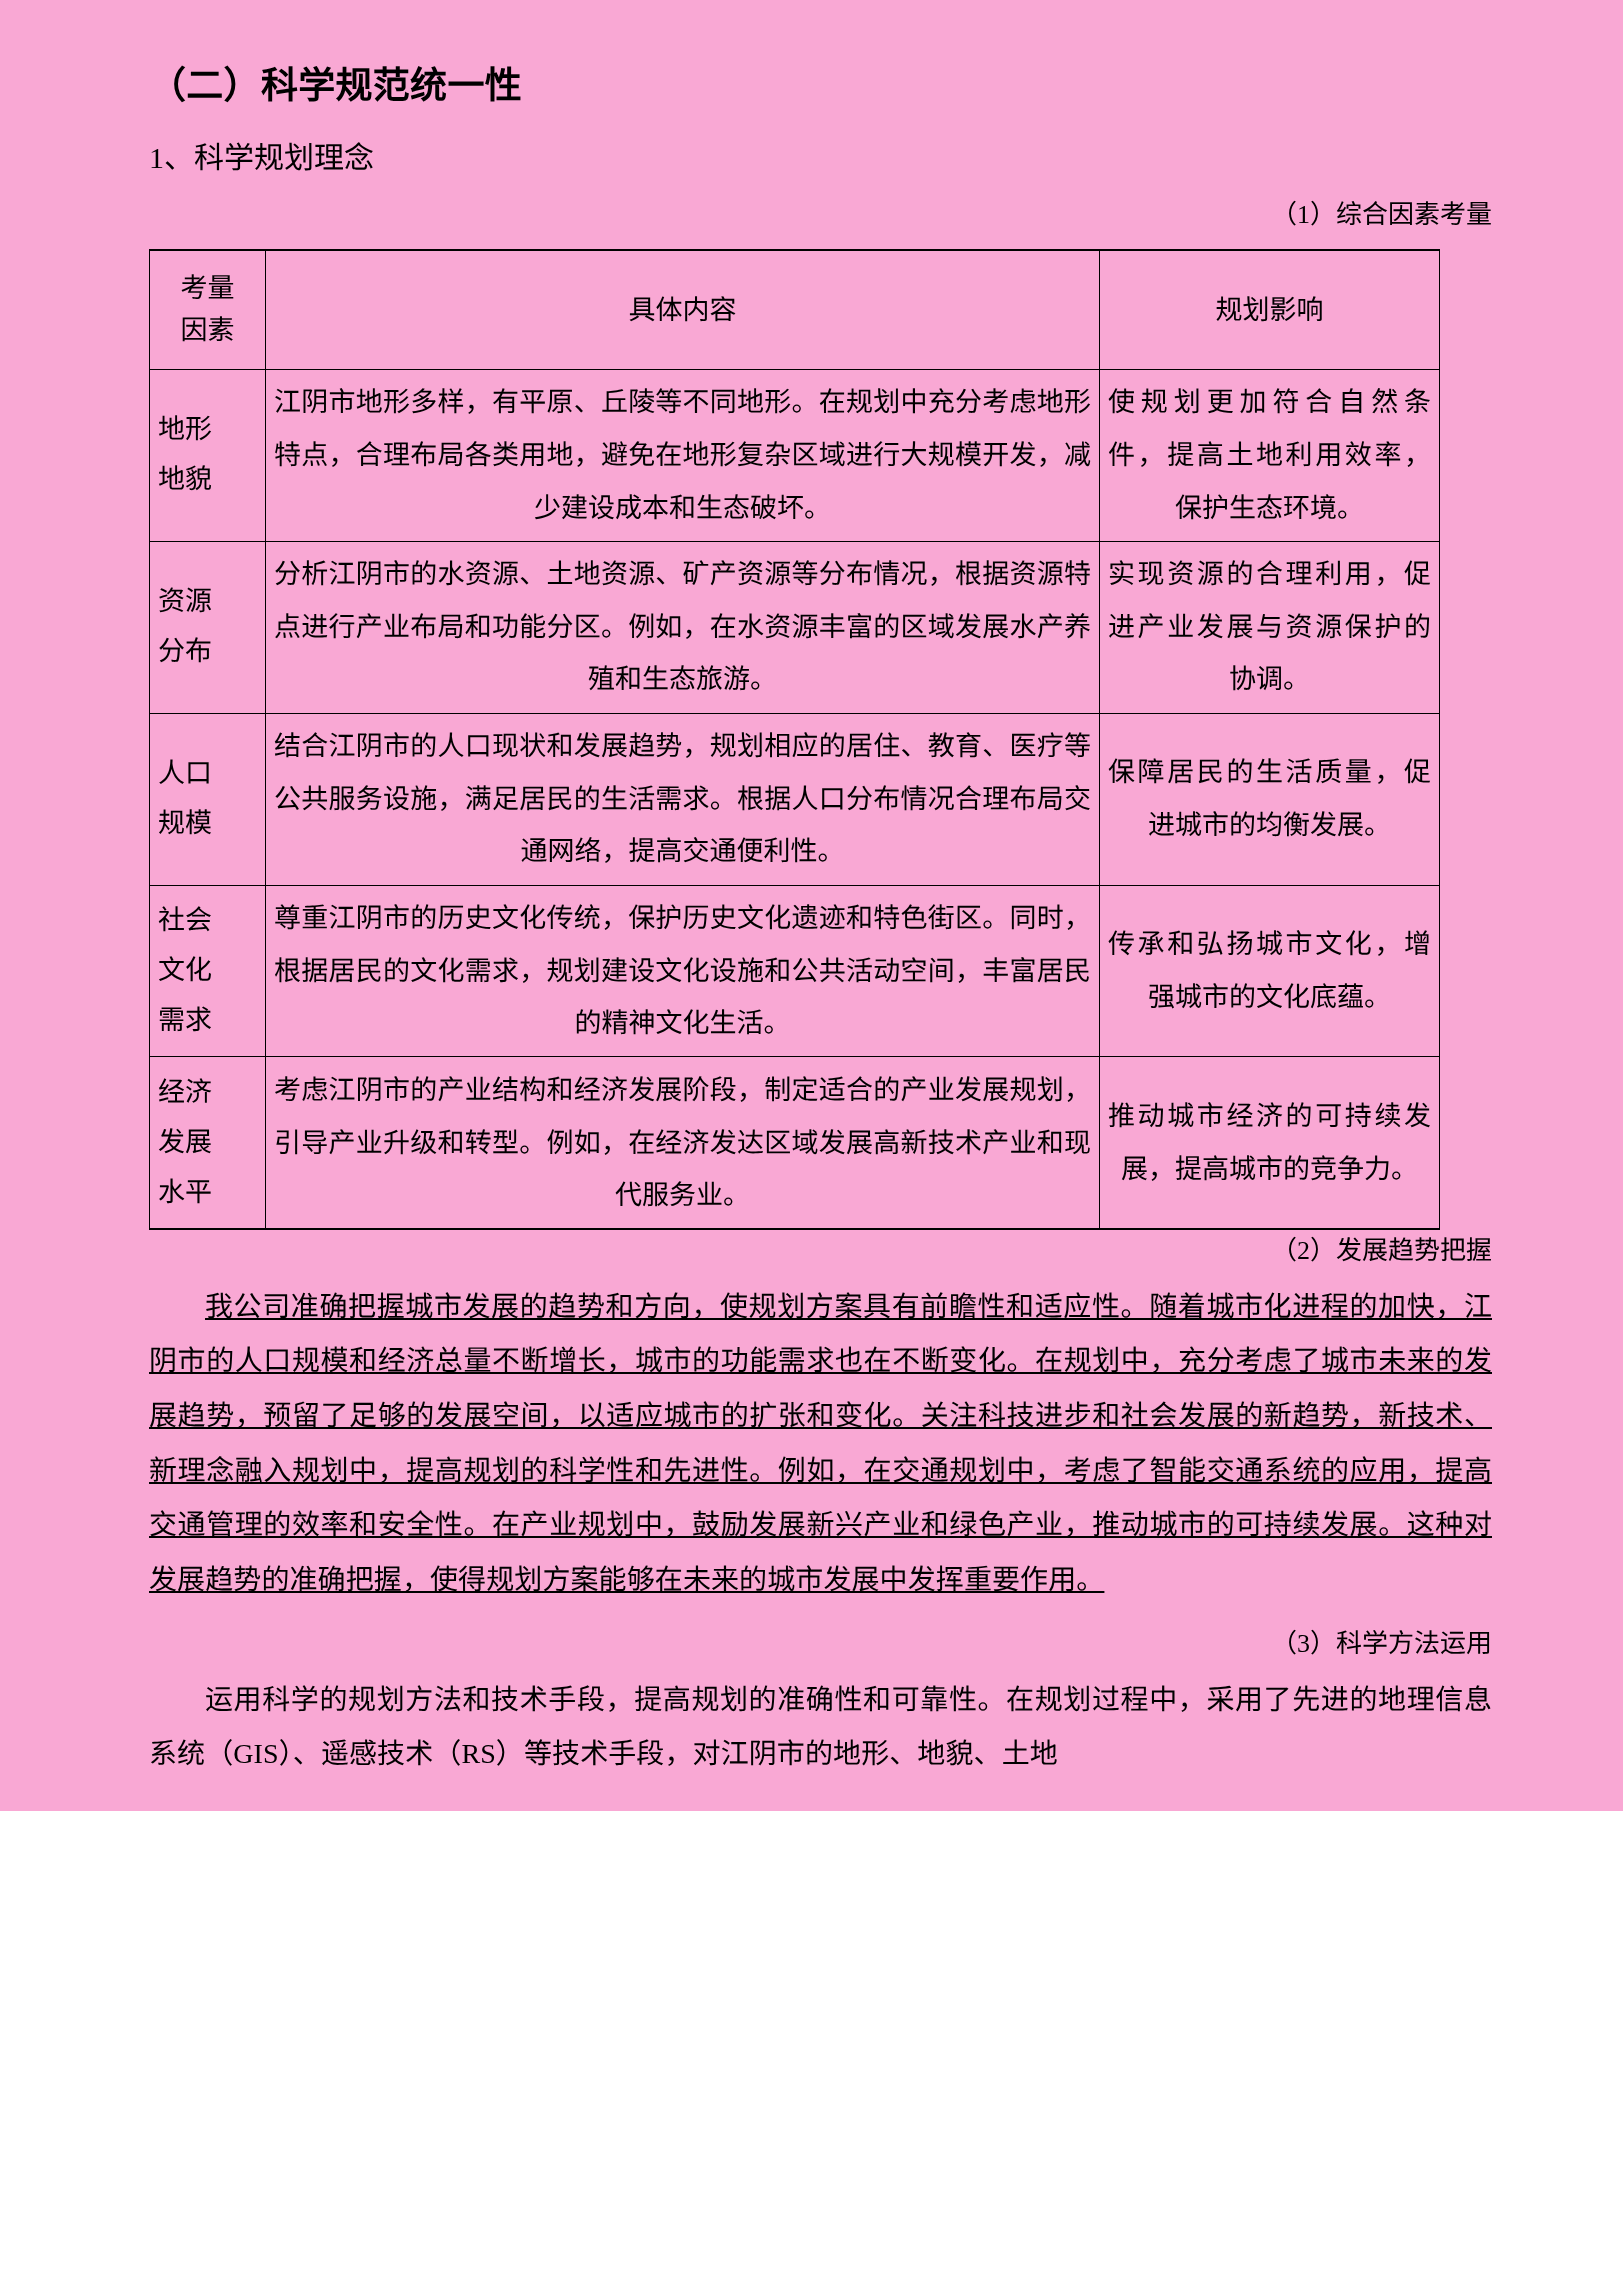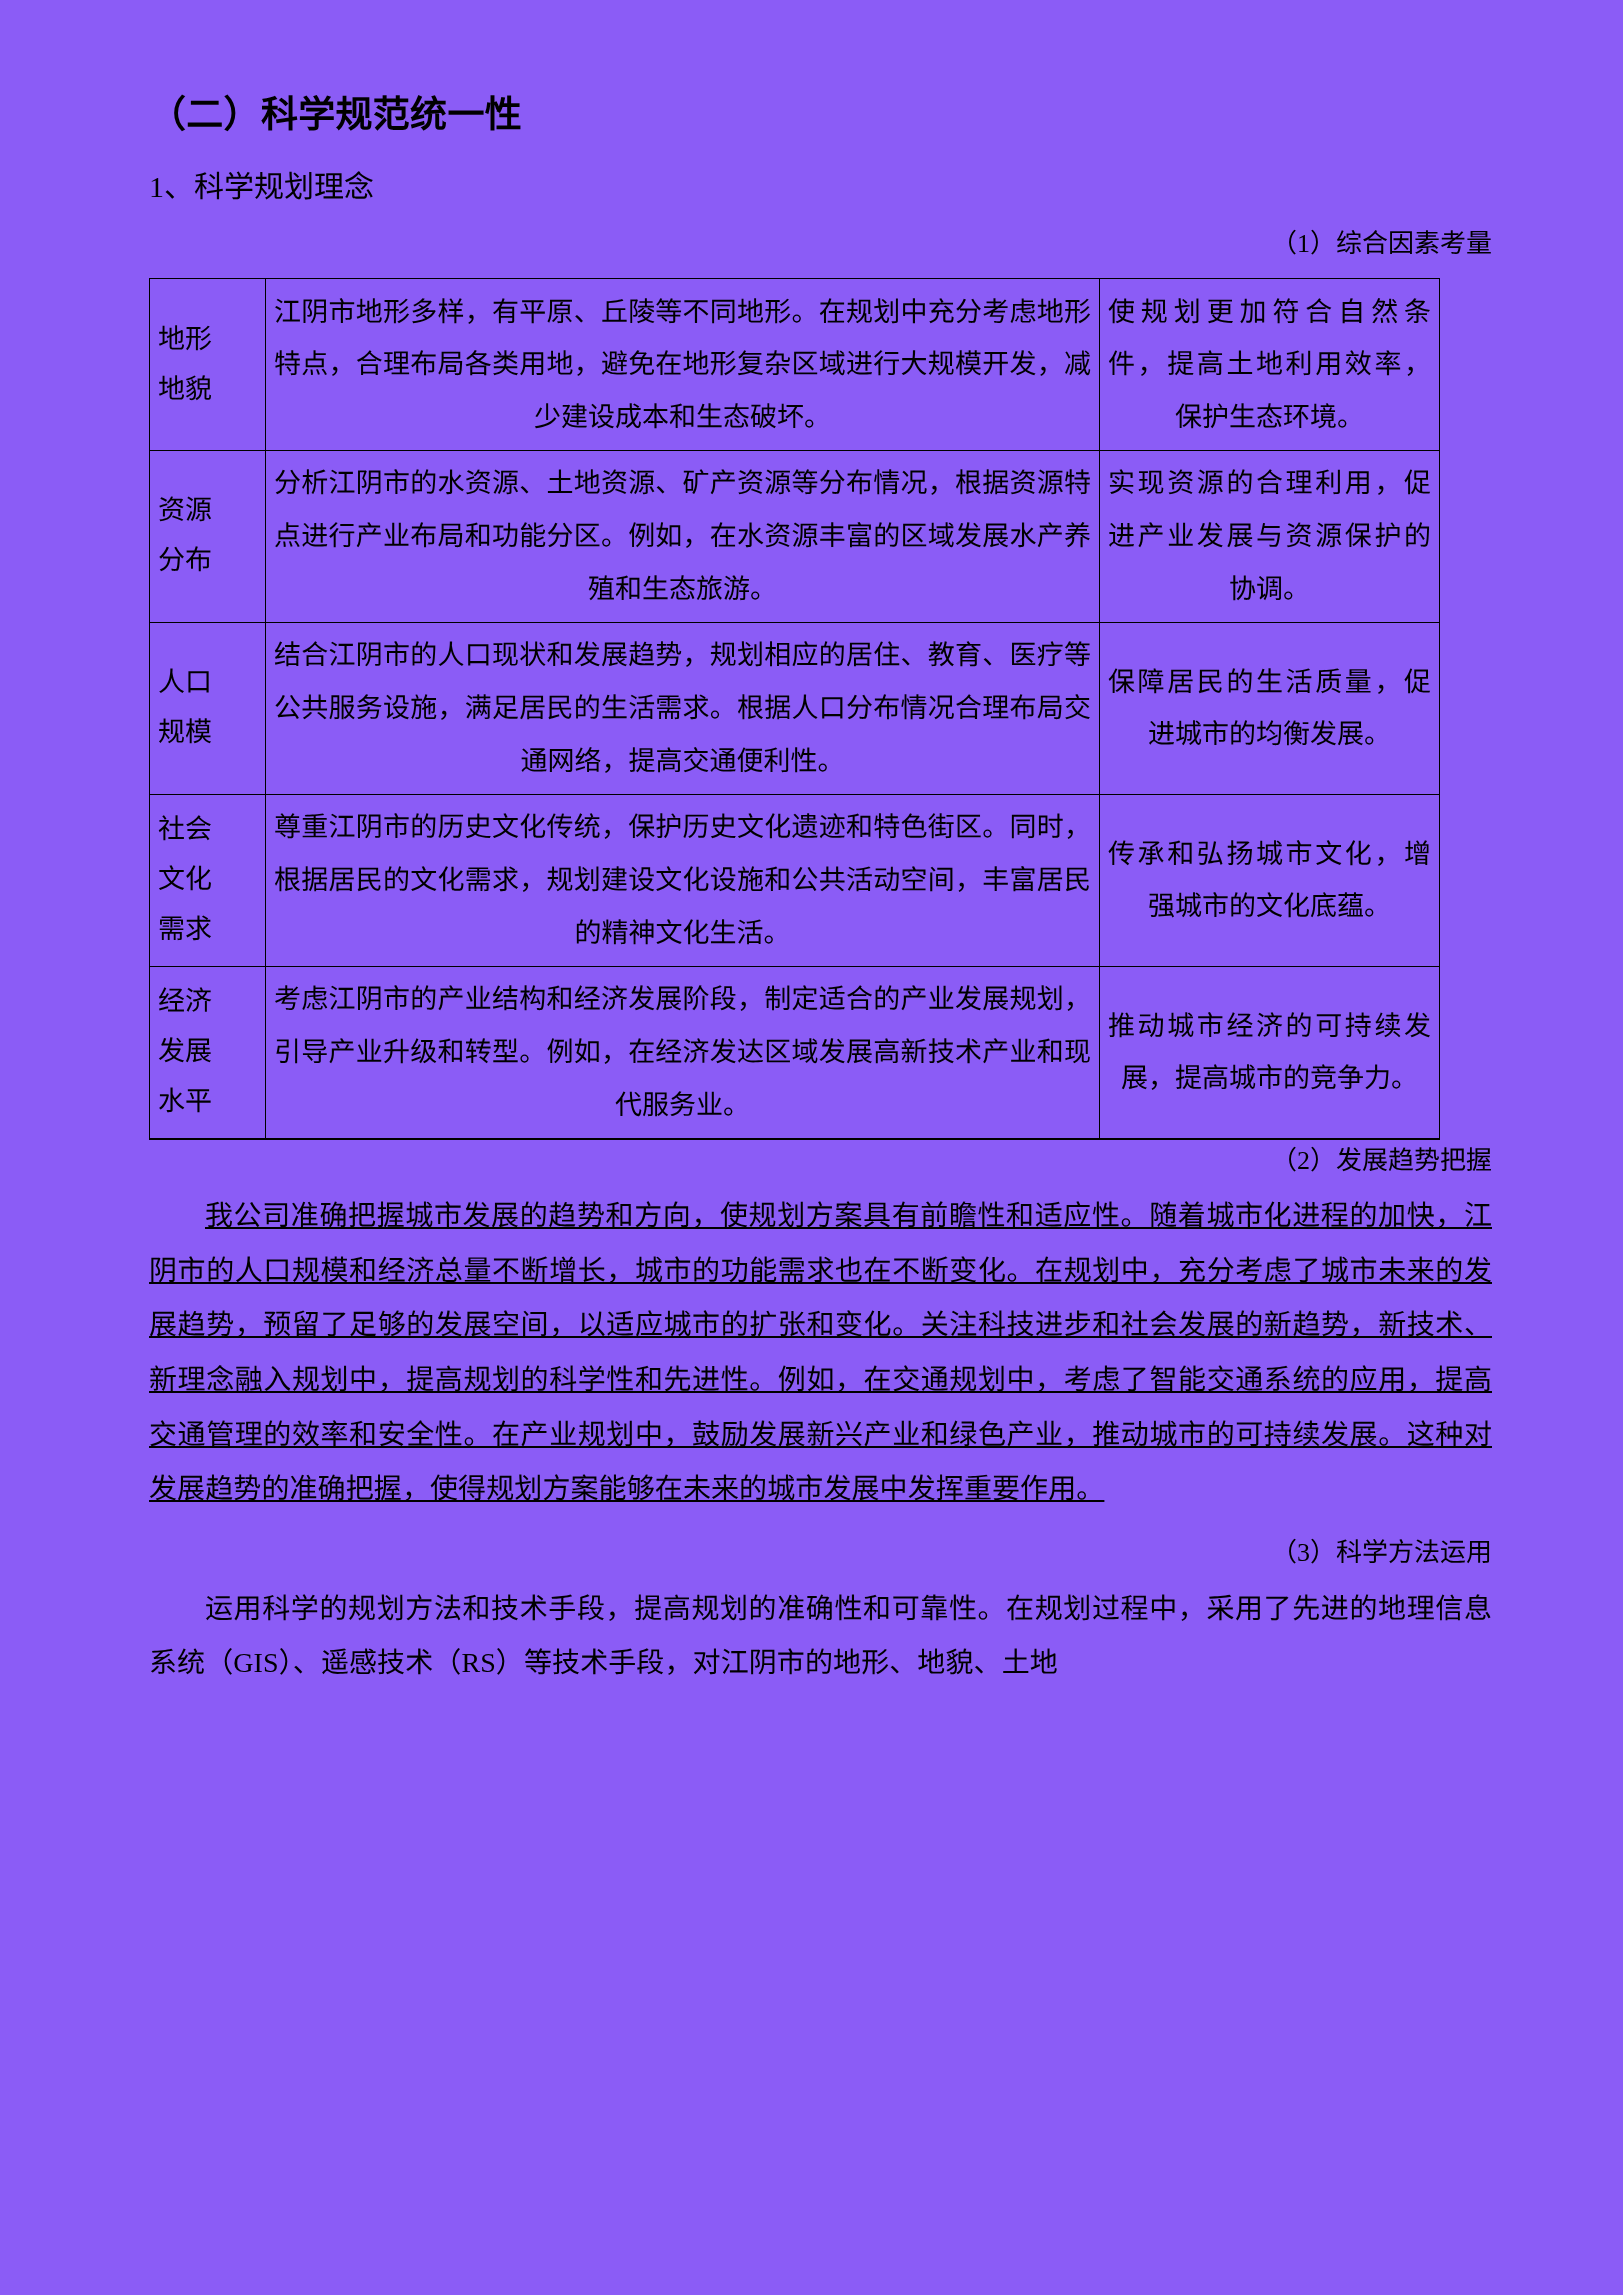--- a/index.html
+++ b/index.html
@@ -11,24 +11,24 @@
   body {
     width: 1623px;
     height: 2295px;
     font-family: "Liberation Serif", "DejaVu Serif", serif;
     color: #000000;
     -webkit-font-smoothing: antialiased;
   }
   .page {
     position: relative;
     width: 1623px;
-    height: 2295px;
+    height: 1811px;
     box-sizing: border-box;
-    padding: 92px 131px 79px 149px;
-    background: #8b5cf6;
+    padding: 63px 131px 79px 149px;
+    background: #f9a8d4;
   }
   .h-section {
     font-size: 37px;
     font-weight: bold;
     line-height: 1.25;
     margin: 0 0 29px 0;
     letter-spacing: 0.3px;
   }
   .h-sub {
     font-size: 30px;
@@ -118,20 +118,28 @@
 
   <h3 class="h-item">（1）综合因素考量</h3>
 
   <table class="factors">
     <colgroup>
       <col style="width:116px">
       <col style="width:834px">
       <col style="width:340px">
     </colgroup>
     <tbody>
+      <tr class="head">
+        <td class="col-factor">
+          <span class="hdr-stack">考量</span>
+          <span class="hdr-stack">因素</span>
+        </td>
+        <td class="col-detail" style="text-align-last:center">具体内容</td>
+        <td class="col-impact" style="text-align-last:center">规划影响</td>
+      </tr>
 
       <tr>
         <td class="col-factor">
           <span class="factor-stack">地形</span>
           <span class="factor-stack">地貌</span>
         </td>
         <td class="col-detail">江阴市地形多样，有平原、丘陵等不同地形。在规划中充分考虑地形特点，合理布局各类用地，避免在地形复杂区域进行大规模开发，减少建设成本和生态破坏。</td>
         <td class="col-impact">使规划更加符合自然条件，提高土地利用效率，保护生态环境。</td>
       </tr>
 

